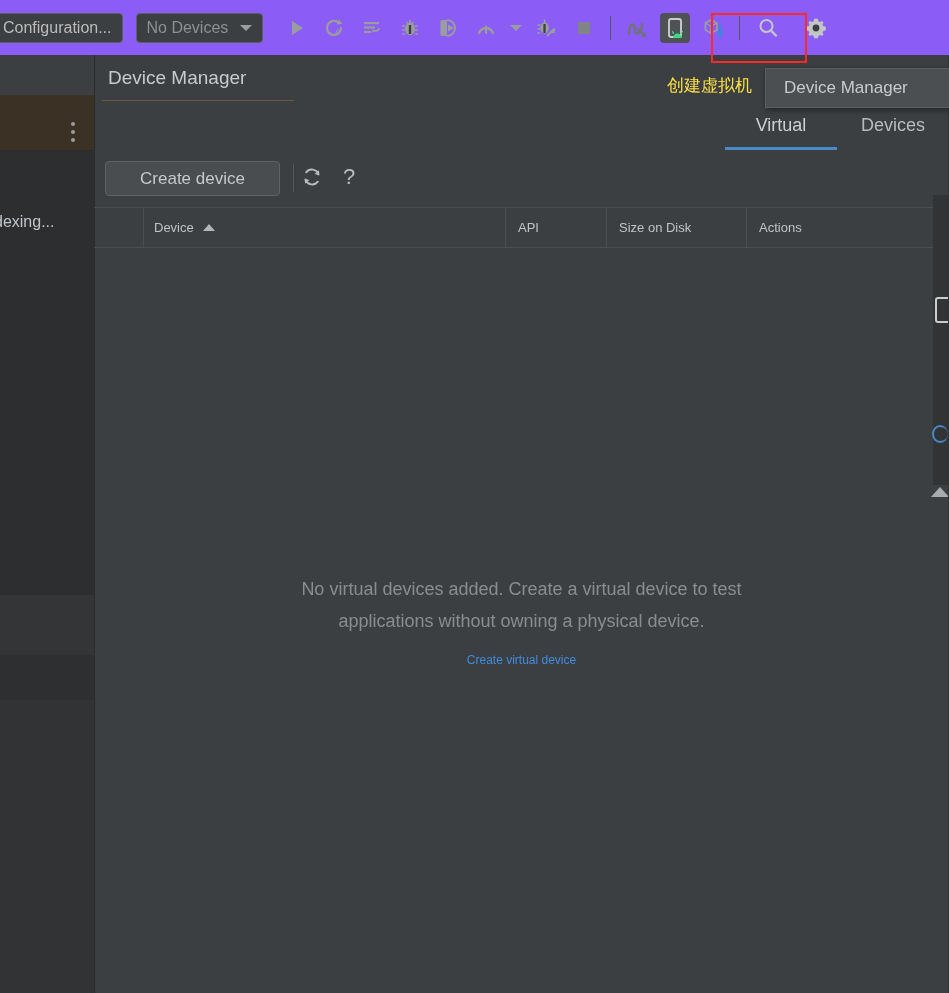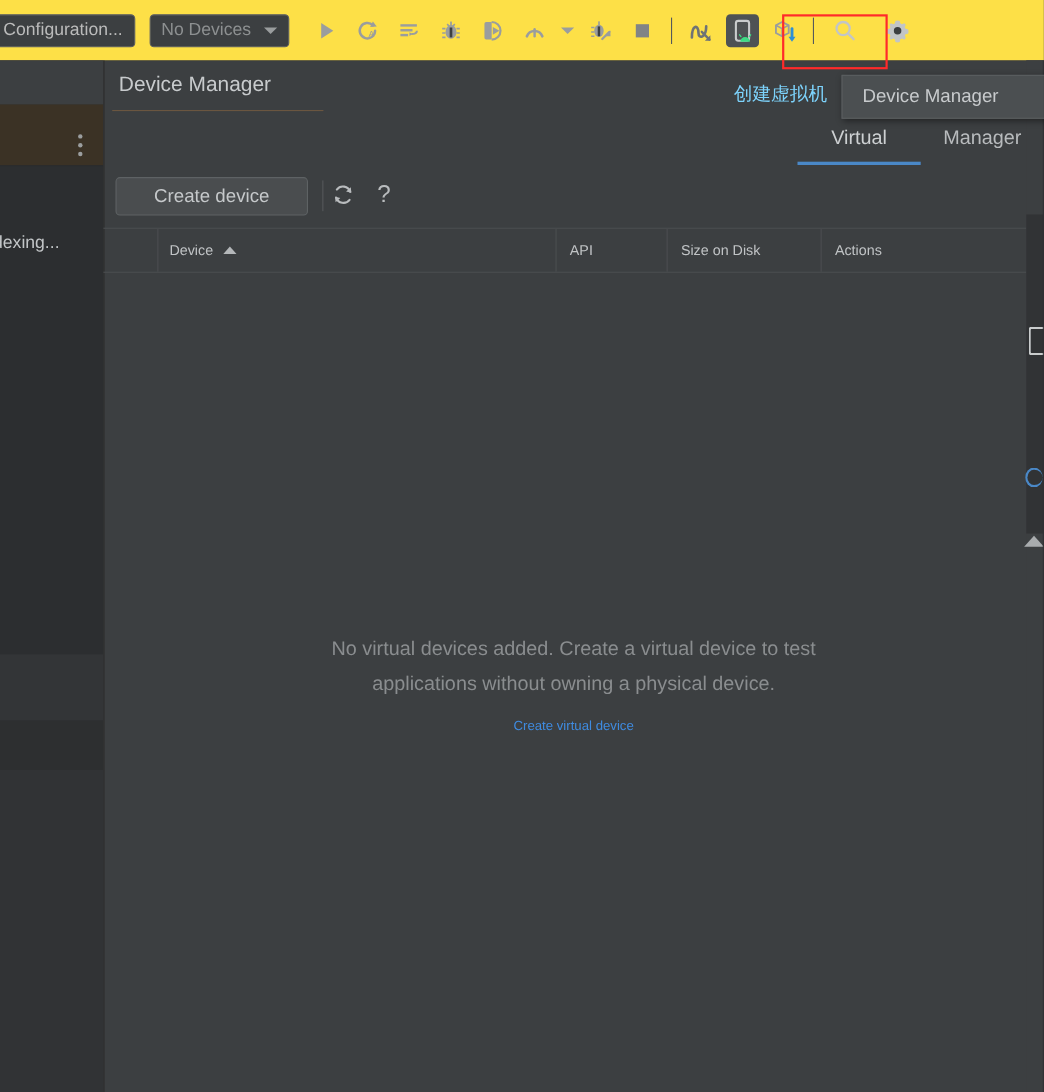--- a/index.html
+++ b/index.html
@@ -8,21 +8,21 @@
     overflow: hidden;
     background: #3c3f41;
     font-family: "Liberation Sans", sans-serif;
     -webkit-font-smoothing: antialiased;
   }
   #root { position: relative; width: 949px; height: 993px; }
 
   
   .toolbar {
     position: absolute; top: 0; left: 0; width: 949px; height: 55px;
-    background: #fde047;
+    background: #8b5cf6;
     border-bottom: 1px solid #2b2b2b;
     display: flex; align-items: center;
   }
   .combo {
     height: 30px; box-sizing: border-box;
     border: 1px solid #5e6060; border-radius: 4px;
     background: #3c3f41; color: #bbbbbb;
     display: flex; align-items: center;
     padding: 0 10px; font-size: 16px;
     white-space: nowrap;
@@ -48,21 +48,21 @@
 
   
   .red-box {
     position: absolute; left: 711px; top: 13px;
     width: 96px; height: 50px;
     border: 2px solid #ff2a2a; box-sizing: border-box;
     pointer-events: none; z-index: 40;
   }
   .cn-note {
     position: absolute; left: 667px; top: 74px;
-    color: #7dd3fc; font-size: 17px; white-space: nowrap; z-index: 41;
+    color: #fde047; font-size: 17px; white-space: nowrap; z-index: 41;
     font-family: "DejaVu Sans", sans-serif;
   }
   .tooltip {
     position: absolute; left: 765px; top: 68px;
     width: 190px; height: 40px;
     background: #4b4f51; border: 1px solid #5a5e60;
     box-shadow: 1px 2px 6px rgba(0,0,0,.45);
     color: #c8cbcd; font-size: 17px;
     display: flex; align-items: center; padding-left: 18px;
     box-sizing: border-box; z-index: 60;
@@ -341,21 +341,21 @@
     <div class="panel-title">
       <span>Device Manager</span>
     </div>
     <div class="title-underline"></div>
 
     <div class="tabs">
       <div class="tab virtual active">
         <span>Virtual</span>
       </div>
       <div class="tab physical">
-        <span>Manager</span>
+        <span>Devices</span>
       </div>
     </div>
 
     <div class="actionbar">
       <div class="create-btn">
         <span>Create device</span>
       </div>
       <div class="ab-sep"></div>
       <div class="ab-icon refresh">
         <svg width="22" height="22" viewBox="0 0 22 22">

